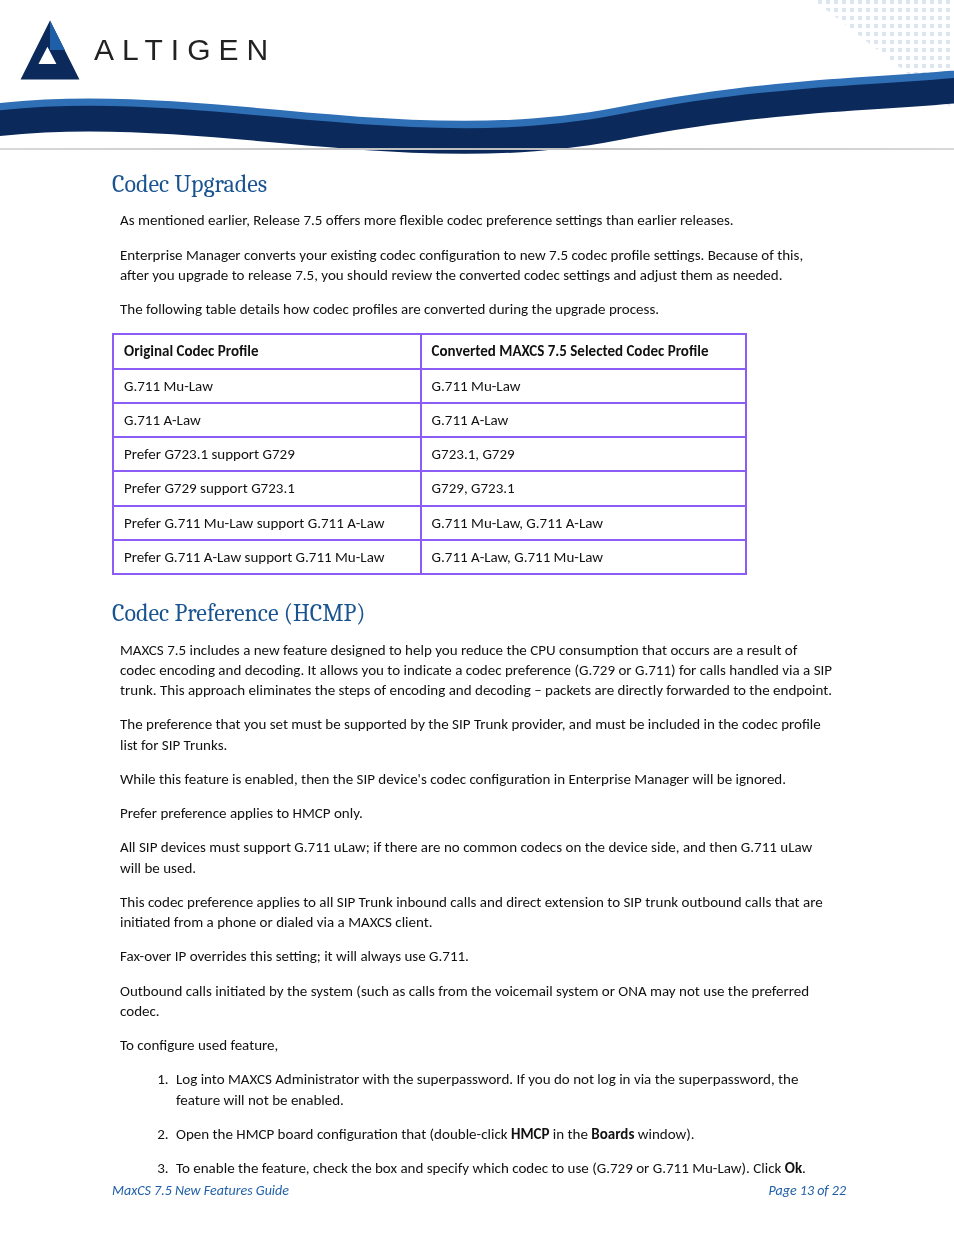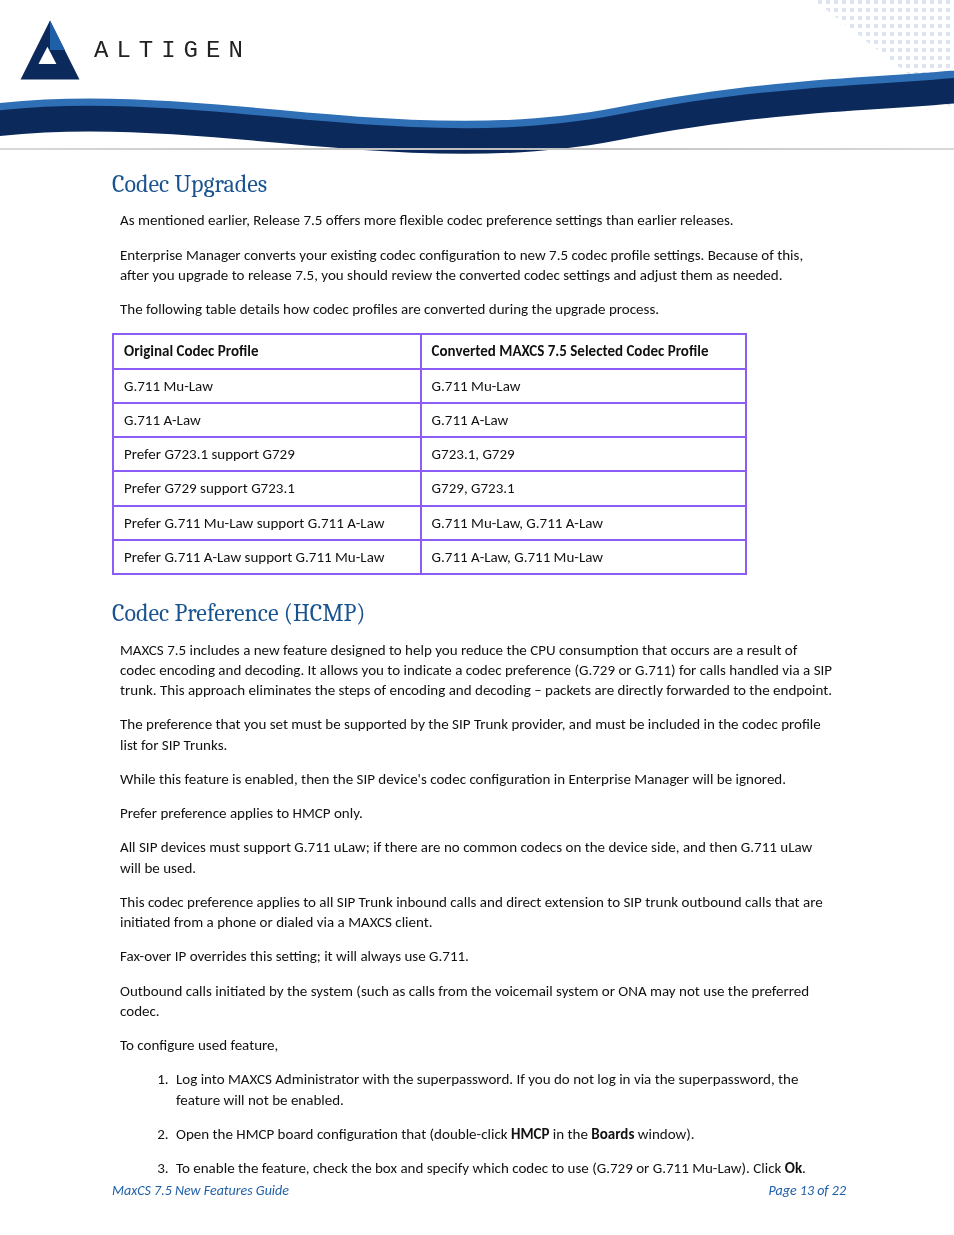--- a/index.html
+++ b/index.html
@@ -35,23 +35,23 @@
   }
   .logo{
     position:absolute;
     left:18px; top:18px;
     display:flex;
     align-items:center;
     gap:12px;
   }
   .logo-mark{width:64px;height:64px;}
   .logo-text{
-    font-family:Liberation Mono, monospace;
+    font-family:Liberation Sans, sans-serif;
     letter-spacing:8px;
-    font-size:24px;
+    font-size:30px;
     color:#222;
     font-weight:400;
   }
   .grid-deco{
     position:absolute;
     right:0; top:0;
     width:160px; height:110px;
     opacity:.35;
   }
   .hr-line{

